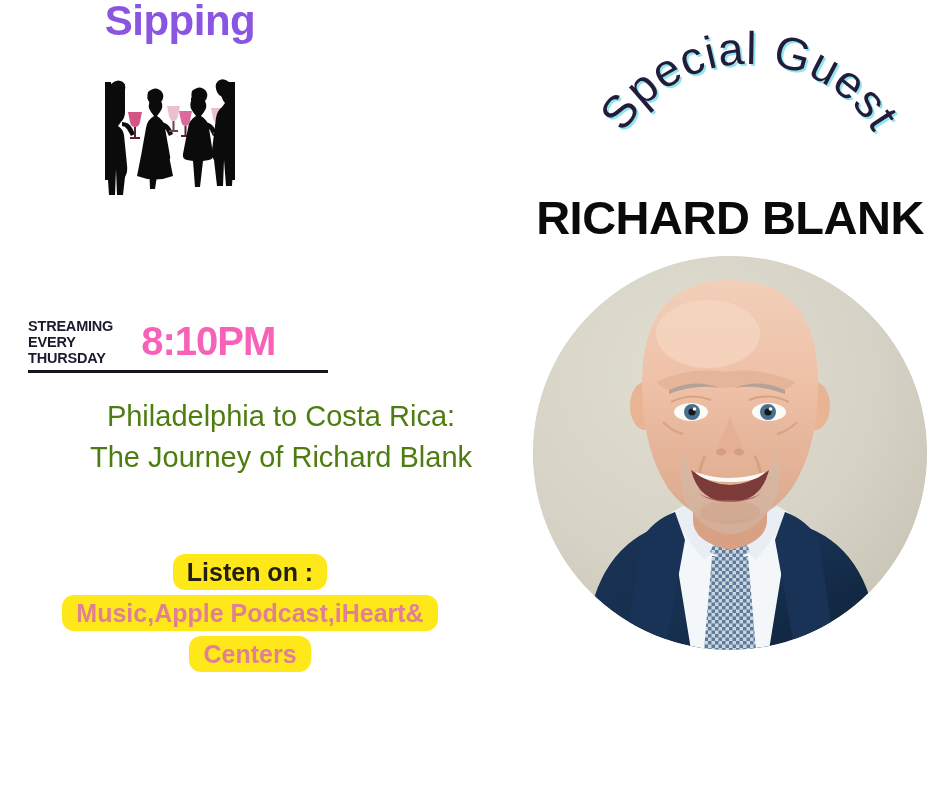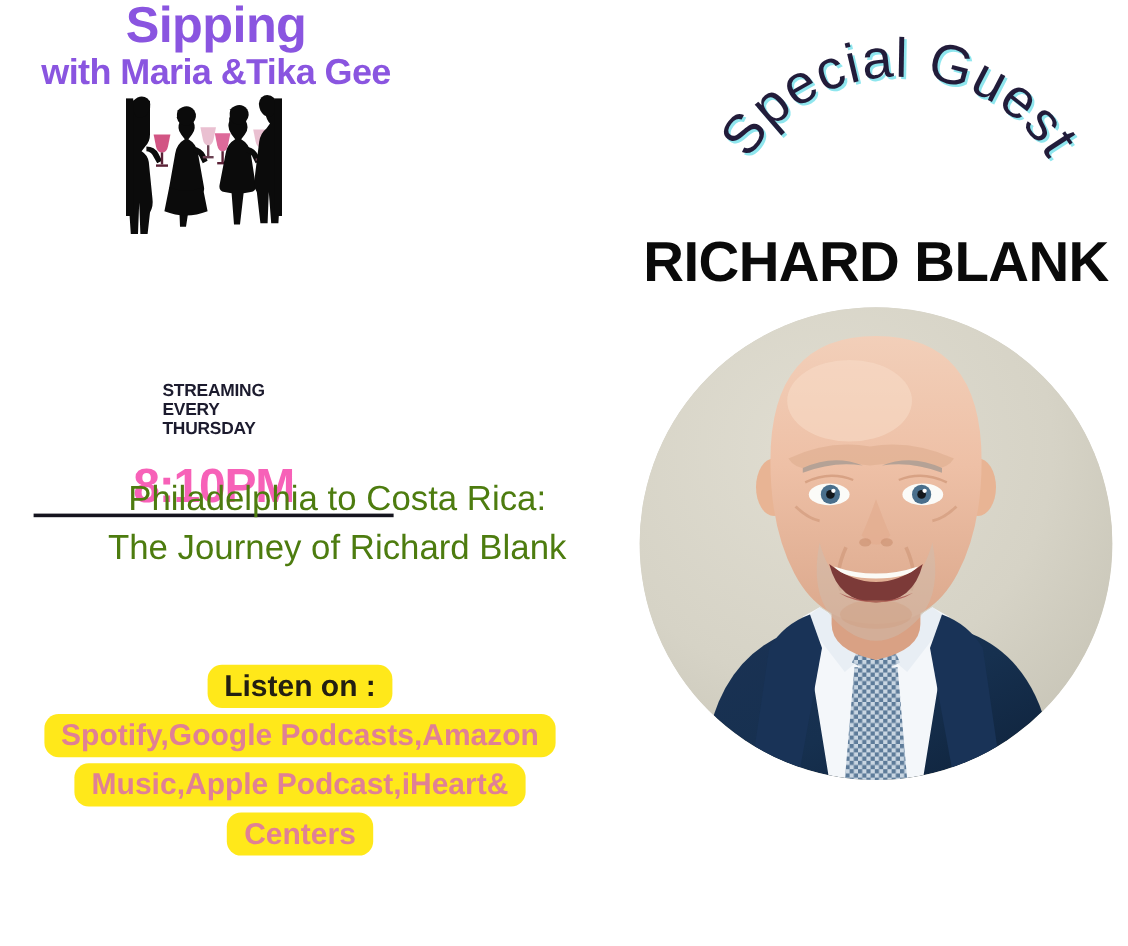--- a/index.html
+++ b/index.html
@@ -56,22 +56,21 @@
   
   .stream-block {
     position: absolute;
     left: 28px;
     top: 316px;
     width: 300px;
   }
   .stream-row {
     display: flex;
     align-items: center;
-    gap: 18px;
-    flex-direction: column;
+    gap: 28px;
   }
   .stream-when {
     color: #1c1b2e;
     font-weight: bold;
     font-size: 14.5px;
     line-height: 1.12;
     letter-spacing: -0.2px;
     white-space: pre-line;
     padding-top: 2px;
   }
@@ -212,21 +211,20 @@
     font-size: 25px;
     font-weight: normal;
   }
 </style>
 </head>
 <body>
 
 <div id="poster">
 
   <div class="show-title">Sipping</div>
-  <div class="show-subtitle">with Maria &amp;Tika Gee</div>
 
   <div class="logo-art">
     <svg viewBox="0 0 150 122" width="150" height="122" xmlns="http://www.w3.org/2000/svg">
 
       <g fill="#0b0b0b">
         <path d="M14 6 h16 v28 q0 6 -4 10 l-3 4 q5 3 6 9 l3 30 q1 7 -2 12 l-2 18 h-6 l-1 -26 -1 26 h-6 l-2 -30 q-1 -14 3 -24 q-3 -4 -3 -10 q0 -6 2 -9 z"></path>
         <path d="M16 6 q6 -6 12 -2 q4 4 1 11 q-3 6 -9 5 q-5 -2 -4 -14 z"></path>
         <rect x="10" y="4" width="6" height="98"></rect>
         <path d="M27 44 q7 0 10 6 l3 6 -4 2 -4 -7 q-2 -3 -5 -3 z"></path>
       </g>
@@ -284,23 +282,20 @@
     </div>
     <div class="stream-rule"></div>
   </div>
 
   <div class="episode-title">Philadelphia to Costa Rica:
 The Journey of Richard Blank</div>
 
   <div class="listen-block">
     <div class="listen-lead">
       <span class="hl">Listen on :</span>
-    </div>
-    <div class="listen-platforms">
-      <span class="hl">Spotify,Google Podcasts,Amazon</span>
     </div>
     <div class="listen-platforms">
       <span class="hl">Music,Apple Podcast,iHeart&amp;</span>
     </div>
     <div class="listen-platforms">
       <span class="hl">Centers</span>
     </div>
   </div>
 
   <div class="arc-wrap">

